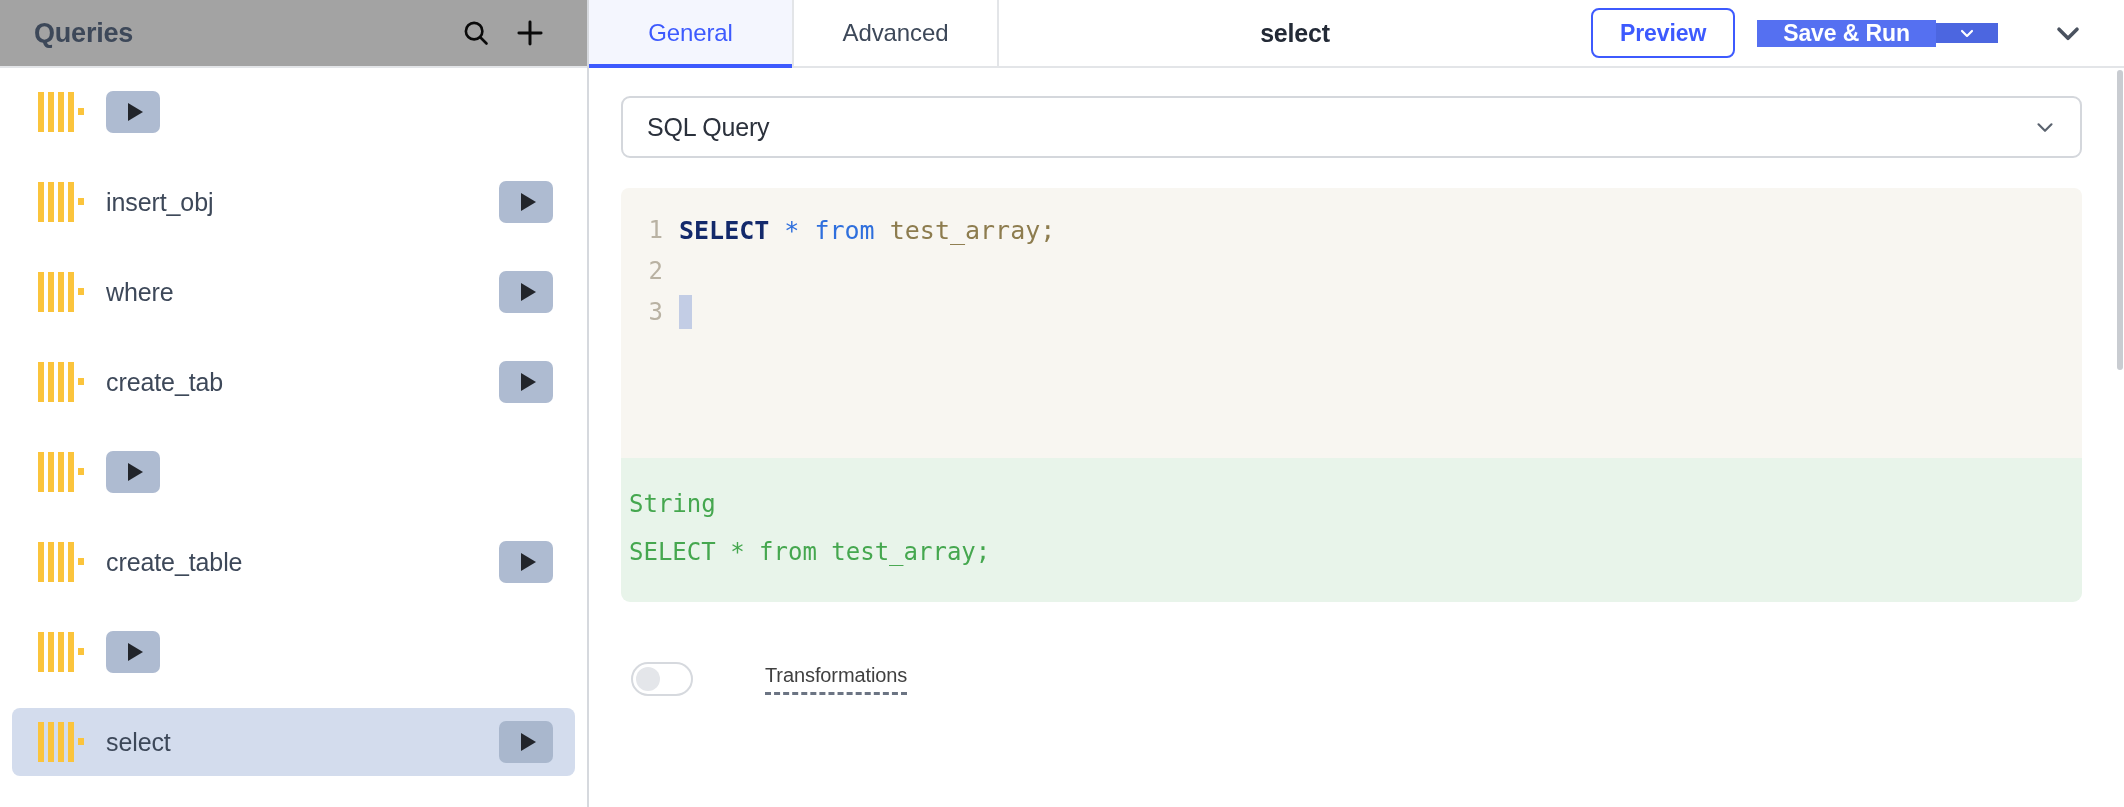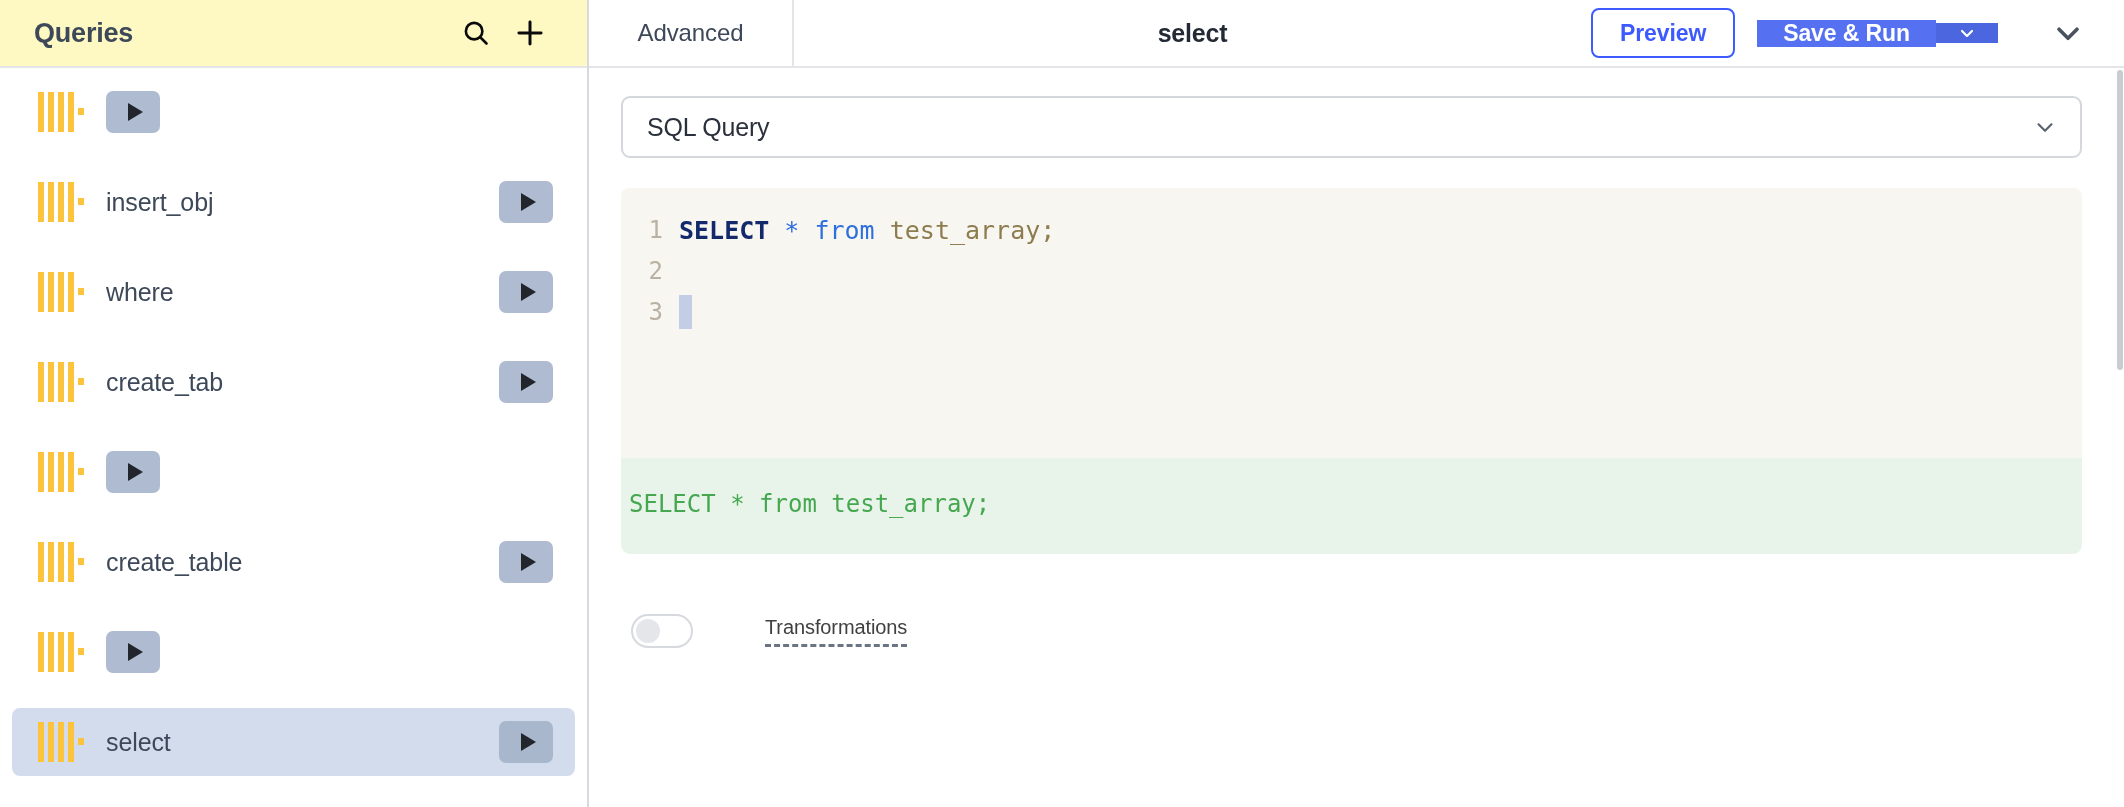--- a/index.html
+++ b/index.html
@@ -32,21 +32,21 @@
     position: relative;
   }
 
   .sidebar-header {
     height: 68px;
     flex: 0 0 68px;
     display: flex;
     align-items: center;
     padding: 0 30px 0 34px;
     border-bottom: 2px solid #e3e5e8;
-    background: #fef9c3;
+    background: #a3a3a3;
   }
 
   .sidebar-title {
     font-size: 27px;
     font-weight: 700;
     color: #3d4859;
     letter-spacing: -0.2px;
     flex: 1;
   }
 
@@ -523,20 +523,23 @@
           <button class="run-btn">
             <span class="run-tri"></span>
           </button>
         </div>
       </div>
   </aside>
 
   <section class="main">
 
     <div class="toolbar">
+      <div class="tab active">
+        <span>General</span>
+      </div>
       <div class="tab">
         <span>Advanced</span>
       </div>
 
       <div class="toolbar-spacer"></div>
 
       <div class="doc-title">select</div>
 
       <div class="toolbar-spacer"></div>
 
@@ -584,20 +587,21 @@
           <span class="gutter">2</span>
           <span class="code-text"></span>
         </div>
         <div class="code-line">
           <span class="gutter">3</span>
           <span class="code-text"><span class="cursor"></span></span>
         </div>
       </div>
 
       <div class="result">
+        <div class="result-line">String</div>
         <div class="result-line">SELECT * from test_array;</div>
       </div>
 
       <div class="transform-row">
         <div class="toggle">
           <span class="knob"></span>
         </div>
         <span class="transform-label">Transformations</span>
       </div>
     </div>

